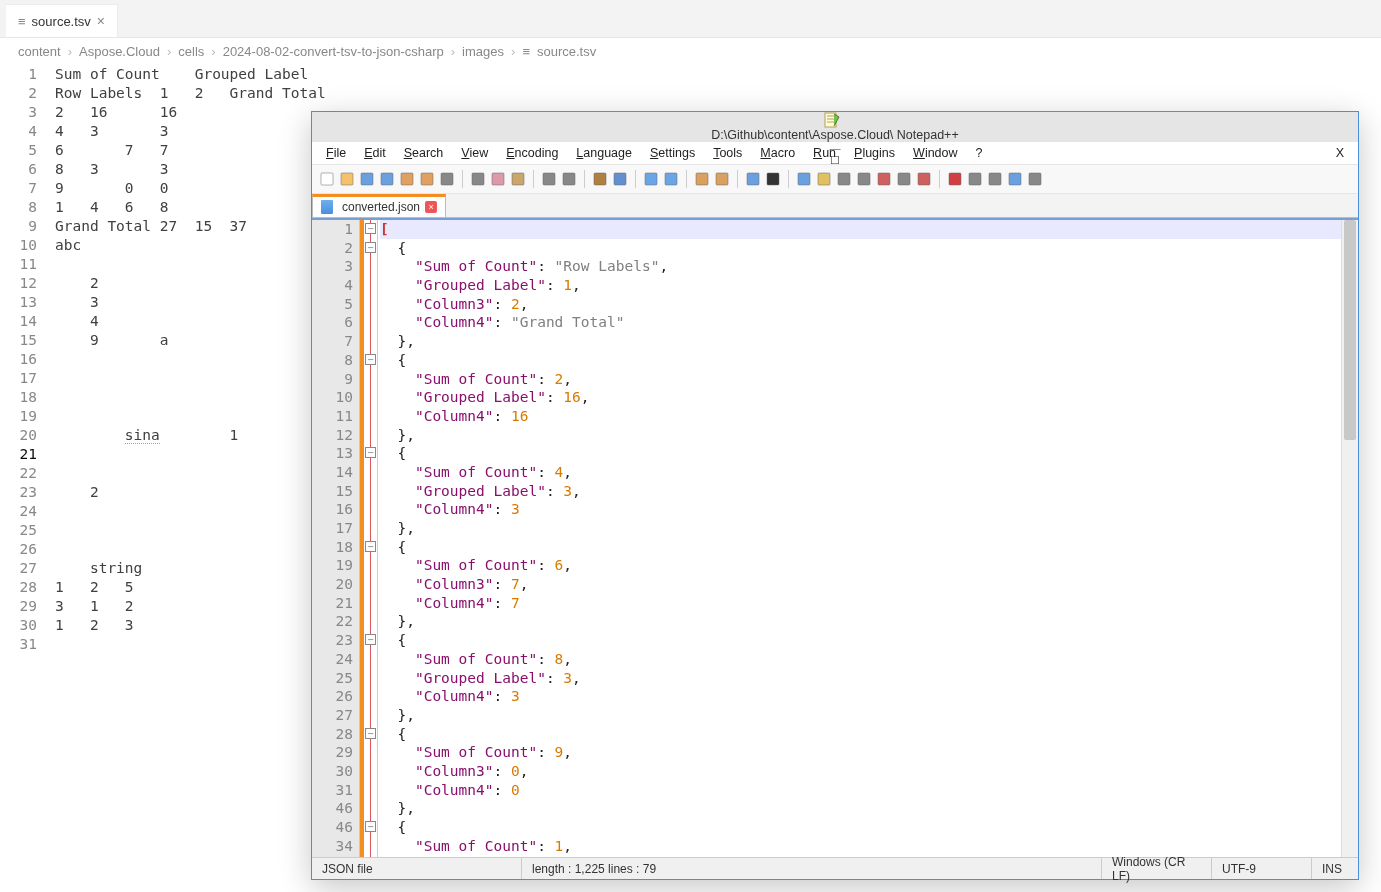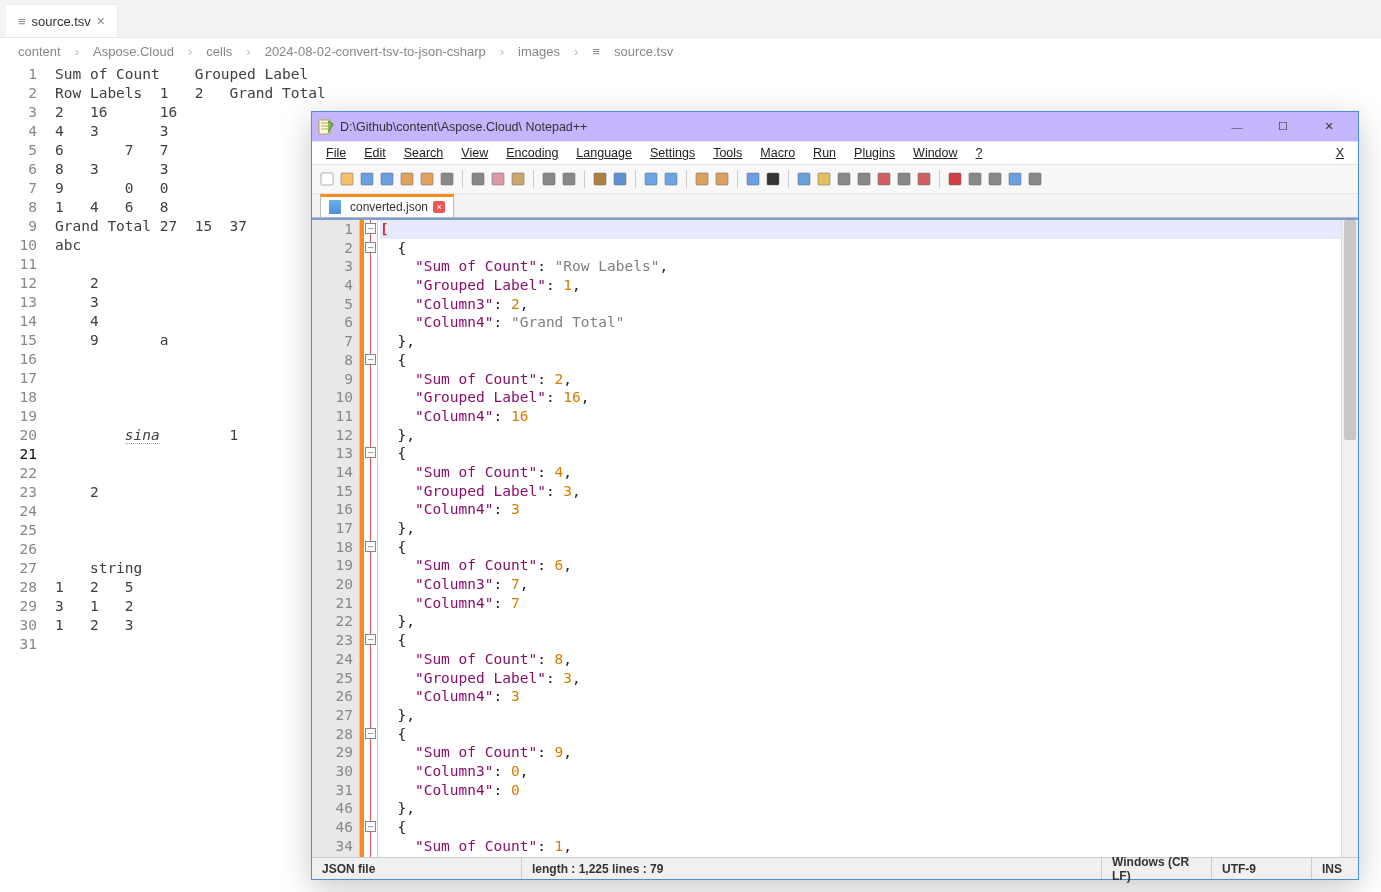--- a/index.html
+++ b/index.html
@@ -3,64 +3,64 @@
 <meta charset="utf-8">
 <style>
   * { box-sizing: border-box; margin: 0; padding: 0; }
   body { font-family: "Segoe UI", Arial, sans-serif; font-size: 13px; background: #fff; width: 1381px; height: 892px; overflow: hidden; position: relative; }
   
   
   .vscode { position: absolute; inset: 0; background: #ffffff; }
   .vs-tabbar { height: 38px; background: #f3f3f3; border-bottom: 1px solid #e7e7e7; display: flex; align-items: flex-end; padding-left: 6px; }
   .vs-tab { display: flex; align-items: center; gap: 6px; padding: 8px 12px; background: #fff; border-top: 1px solid #ececec; border-right: 1px solid #ececec; color: #333; font-size: 13px; }
   .vs-tab .x { color: #888; font-size: 14px; }
-  .vs-breadcrumb { padding: 6px 18px; color: #888; font-size: 13px; display: flex; align-items: center; gap: 14px; }
+  .vs-breadcrumb { padding: 6px 18px; color: #888; font-size: 13px; display: flex; align-items: center; gap: 7px; }
   .vs-breadcrumb .sep { color: #bbb; }
   .vs-content { display: flex; font-family: "Consolas", monospace; font-size: 14.5px; line-height: 19px; }
   .vs-gutter { width: 55px; text-align: right; color: #888; padding-right: 18px; }
   .vs-gutter div { height: 19px; }
   .vs-gutter .current { color: #0b0b0b; }
   .vs-text { white-space: pre; color: #404040; }
   .vs-text div { height: 19px; }
-  .vs-text .hl { border-bottom: 1.5px dotted #6aa7e8; font-style: italic; }
+  .vs-text .hl { border-bottom: 1.5px dotted #6aa7e8; }
 
   
   .npp { position: absolute; left: 311px; top: 111px; width: 1048px; height: 769px; background: #fff; border: 1px solid #4a90d9; box-shadow: 0 8px 30px rgba(0,0,0,.22); display: flex; flex-direction: column; }
-  .npp-title { height: 30px; background: #c4b5fd; display: flex; align-items: center; padding: 0 6px; border-bottom: 1px solid #e5e5e5; }
+  .npp-title { height: 30px; background: #e5e5e5; display: flex; align-items: center; padding: 0 16px; border-bottom: 1px solid #e5e5e5; flex-direction: column; }
   .npp-title .icon { width: 16px; height: 16px; margin-right: 6px; }
   .npp-title .t { flex: 1; color: #333; font-size: 12.5px; }
   .npp-title .btn { width: 46px; height: 28px; display: flex; align-items: center; justify-content: center; color: #333; font-family: "Segoe UI Symbol"; font-size: 11px; }
   .npp-menu { height: 22px; display: flex; align-items: center; gap: 2px; padding: 0 6px; font-size: 12.5px; color: #222; }
-  .npp-menu span { padding: 2px 8px; text-decoration: underline; }
+  .npp-menu span { padding: 2px 8px; }
   .npp-menu span u { text-decoration: underline; }
   .npp-menu .sp { flex: 1; }
   .npp-toolbar { height: 30px; border-top: 1px solid #e5e5e5; border-bottom: 1px solid #e5e5e5; display: flex; align-items: center; gap: 2px; padding: 0 6px; background: #f8f8f8; }
   .npp-toolbar .ic { width: 18px; height: 18px; display:inline-flex; align-items:center; justify-content:center; }
   .npp-toolbar .div { width: 1px; height: 18px; background: #ccc; margin: 0 4px; }
-  .npp-tabs { height: 24px; background: #f3f3f3; border-bottom: 1px solid #bcbcbc; display:flex; align-items:end; padding-left:8px;}
+  .npp-tabs { height: 24px; background: #f3f3f3; border-bottom: 1px solid #bcbcbc; display:flex; align-items:end; padding-left:0;}
   .npp-tab { display:flex; align-items:center; gap:5px; padding:3px 8px; background:#fff; border:1px solid #bcbcbc; border-bottom:none; font-size:12px; color:#333; border-top: 3px solid #f58e1e;}
   .npp-tab .x { width:12px; height:12px; background:#e55; border-radius:2px; display:inline-flex; align-items:center; justify-content:center; color:white; font-size:9px; line-height:1;}
   .npp-editor { flex:1; display:flex; font-family:"Consolas", monospace; font-size:14.5px; line-height:18.7px; overflow:hidden; border-top: 2px solid #7a9ecf;}
   .npp-gutter { width: 48px; background:#e8e8e8; text-align:right; color:#888; padding-right:6px; border-right:1px solid #c9c9c9;}
   .npp-gutter div { height:18.7px; }
   .npp-fold { width: 14px; background:#fff; border-right:1px solid #ccc; position:relative;}
   .npp-fold .line { position:absolute; left:6px; top:0; bottom:0; width:1px; background:#d55; }
   .npp-fold .box { position:absolute; left:1px; width:11px; height:11px; border:1px solid #888; background:#fff; font-size:10px; line-height:9px; text-align:center; color:#888;}
   .npp-margin { width:4px; background:#f58e1e;}
   .npp-code { flex:1; white-space:pre; color:#222; padding-left:2px; position:relative;}
   .npp-code div { height: 18.7px; }
   .npp-code .cur { background:#e8e8ff; }
   .k { color:#8a0f6d; } 
   .n { color:#d87a00; } 
   .s { color:#808080; } 
   .br { color:#cc3333; font-weight:bold;} 
   .npp-scroll { width:17px; background:#f0f0f0; border-left:1px solid #ddd; position:relative;}
   .npp-thumb { position:absolute; top:0; left:2px; right:2px; height:220px; background:#c8c8c8; border-radius:2px;}
   .npp-status { height:22px; background:#f0f0f0; border-top:1px solid #ccc; display:flex; align-items:center; font-size:12px; color:#333;}
-  .npp-status > div { padding: 0 10px; border-right:1px solid #ccc; height:100%; display:flex; align-items:center;font-weight:bold;}
+  .npp-status > div { padding: 0 10px; border-right:1px solid #ccc; height:100%; display:flex; align-items:center;}
   .file-ic { display:inline-block; width:12px; height:14px; background:linear-gradient(#6cb0ed,#4a90d9); border-radius:1px; position:relative; margin-right:4px; vertical-align:middle;}
   svg { display:block; }
 </style>
 </head>
 <body>
 
 <div class="vscode">
   <div class="vs-tabbar">
     <div class="vs-tab">
       <span style="color:#888">≡</span>

